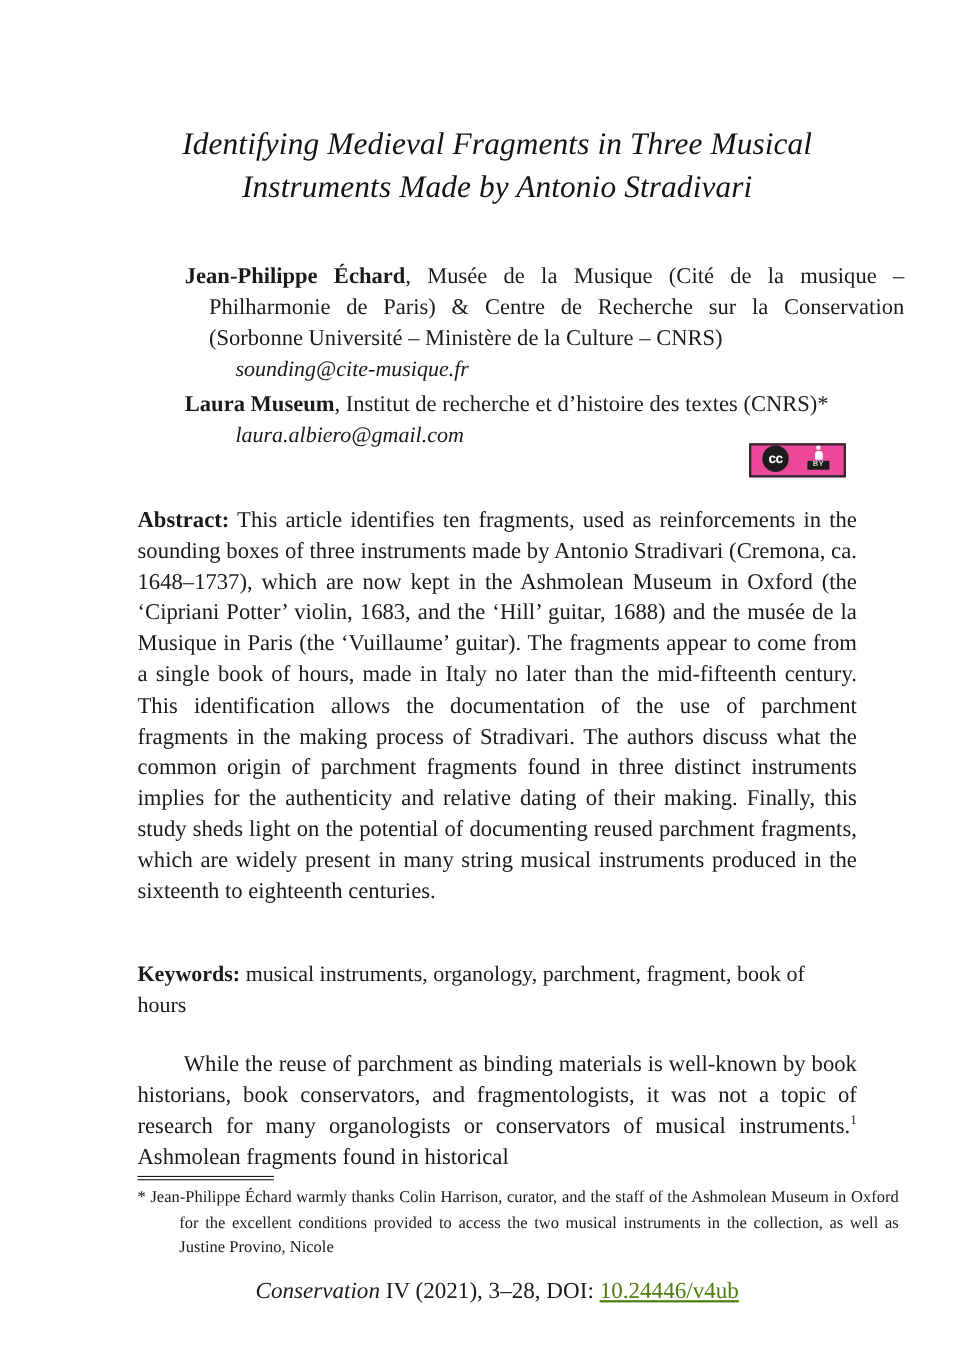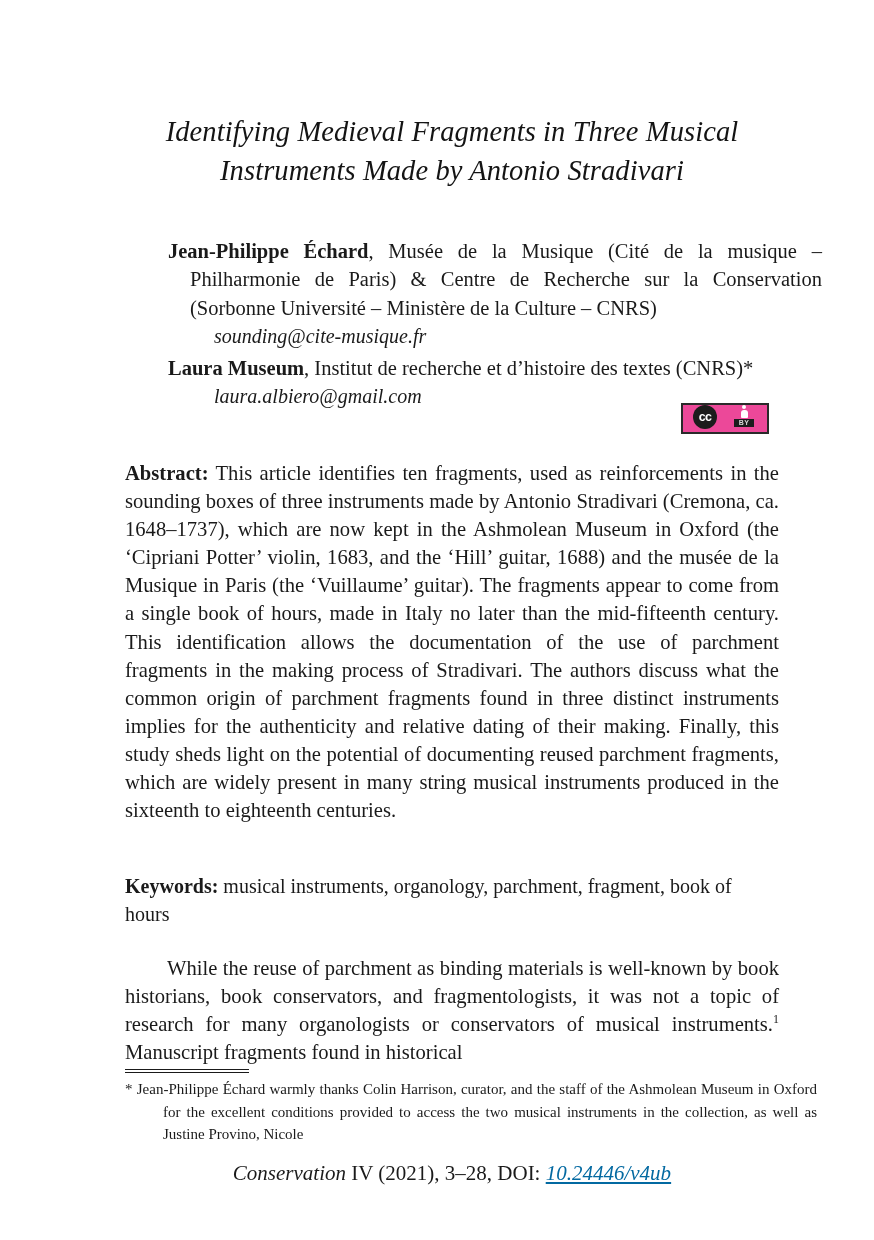--- a/index.html
+++ b/index.html
@@ -230,24 +230,23 @@
     position: absolute;
     left: 125px;
     top: 1158px;
     width: 654px;
     text-align: center;
     font-size: 21px;
     line-height: 30px;
   }
   .footer .jtitle { font-style: italic; }
   .footer a.doi {
-    color: #0369a1;
+    color: #4d7c0f;
     text-decoration: underline;
     text-underline-offset: 2px;
-    font-style: italic;
   }
 </style>
 </head>
 <body>
 
 <div class="page">
 
   <div class="title-block">
     <div class="title-line">Identifying Medieval Fragments in Three Musical</div>
     <div class="title-line">Instruments Made by Antonio Stradivari</div>
@@ -283,21 +282,21 @@
     <b>Abstract:</b>
     <span>This article identifies ten fragments, used as reinforcements in the sounding boxes of three instruments made by Antonio Stradivari (Cremona, ca. 1648–1737), which are now kept in the Ashmolean Museum in Oxford (the ‘Cipriani Potter’ violin, 1683, and the ‘Hill’ guitar, 1688) and the musée de la Musique in Paris (the ‘Vuillaume’ guitar). The fragments appear to come from a single book of hours, made in Italy no later than the mid-fifteenth century. This identification allows the documentation of the use of parchment fragments in the making process of Stradivari. The authors discuss what the common origin of parchment fragments found in three distinct instruments implies for the authenticity and relative dating of their making. Finally, this study sheds light on the potential of documenting reused parchment fragments, which are widely present in many string musical instruments produced in the sixteenth to eighteenth centuries.</span>
   </div>
 
   <div class="keywords">
     <b>Keywords:</b>
     <span>musical instruments, organology, parchment, fragment, book of hours</span>
   </div>
 
   <div class="body-par">
-    <span>While the reuse of parchment as binding materials is well-known by book historians, book conservators, and fragmentologists, it was not a topic of research for many organologists or conservators of musical instruments.</span><sup class="fn">1</sup><span> Manuscript fragments found in historical</span>
+    <span>While the reuse of parchment as binding materials is well-known by book historians, book conservators, and fragmentologists, it was not a topic of research for many organologists or conservators of musical instruments.</span><sup class="fn">1</sup><span> Ashmolean fragments found in historical</span>
   </div>
 
   <div class="fn-rule"></div>
 
   <div class="footnote">
     <span class="fn-hang">*</span>
     <span>Jean-Philippe Échard warmly thanks Colin Harrison, curator, and the staff of the Ashmolean Museum in Oxford for the excellent conditions provided to access the two musical instruments in the collection, as well as Justine Provino, Nicole</span>
   </div>
 
   <div class="footer">

